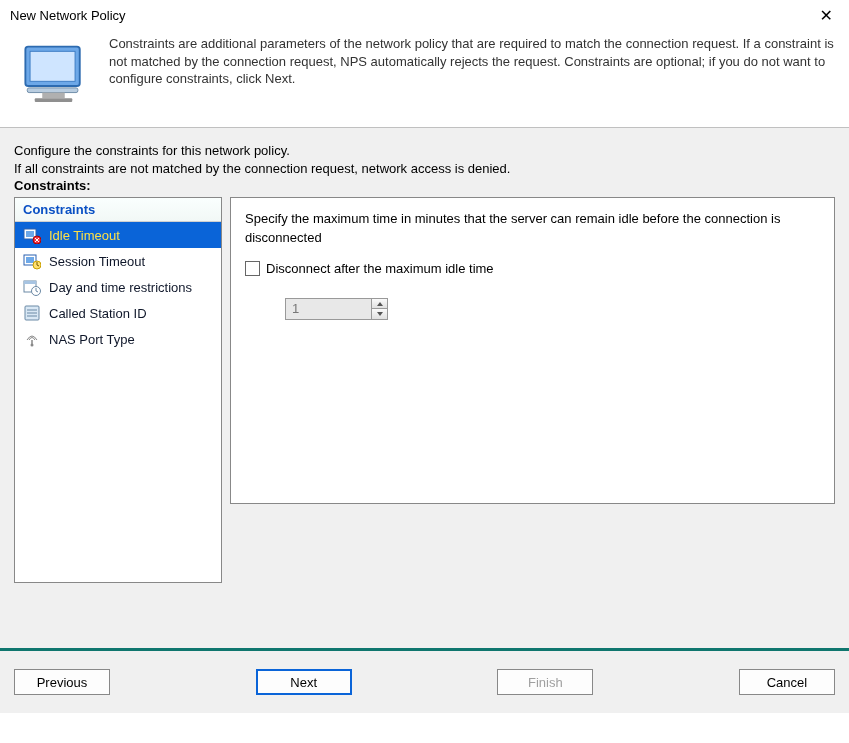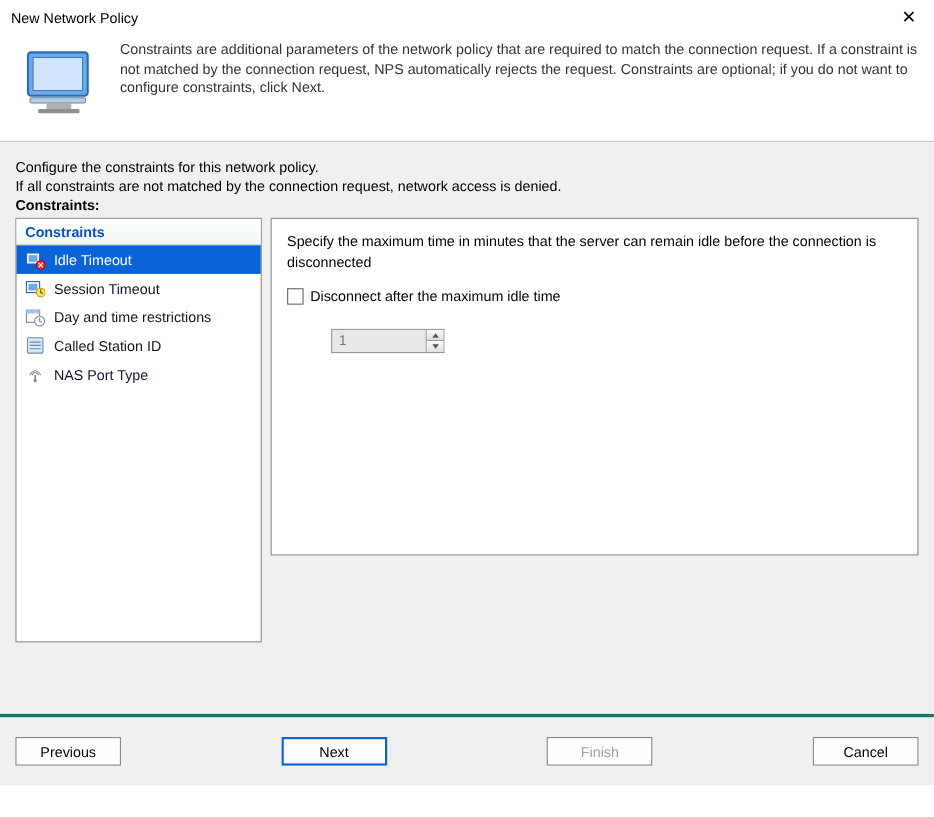--- a/index.html
+++ b/index.html
@@ -68,21 +68,21 @@
     .panel-label {
       font-weight: bold;
       font-size: 13px;
       margin-bottom: 4px;
     }
     .panels {
       display: flex;
       gap: 8px;
     }
     .left-panel {
-      width: 224px;
+      width: 208px;
       height: 386px;
       background: #fff;
       border: 1px solid #888;
     }
     .left-panel-header {
       background: linear-gradient(#fafffe, #f2f8f6);
       color: #0a50c4;
       font-weight: 600;
       font-size: 13px;
       padding: 4px 8px;
@@ -93,21 +93,21 @@
       align-items: center;
       gap: 8px;
       padding: 4px 8px;
       font-size: 13px;
       color: #0f172a;
       cursor: pointer;
       line-height: 1.2;
     }
     .item.selected {
       background: #0a64d8;
-      color: #ffffff;
+      color: #fde047;
     }
     .item .icon {
       width: 18px;
       height: 18px;
       flex-shrink: 0;
     }
     .right-panel {
       flex: 1;
       height: 307px;
       background: #fff;

